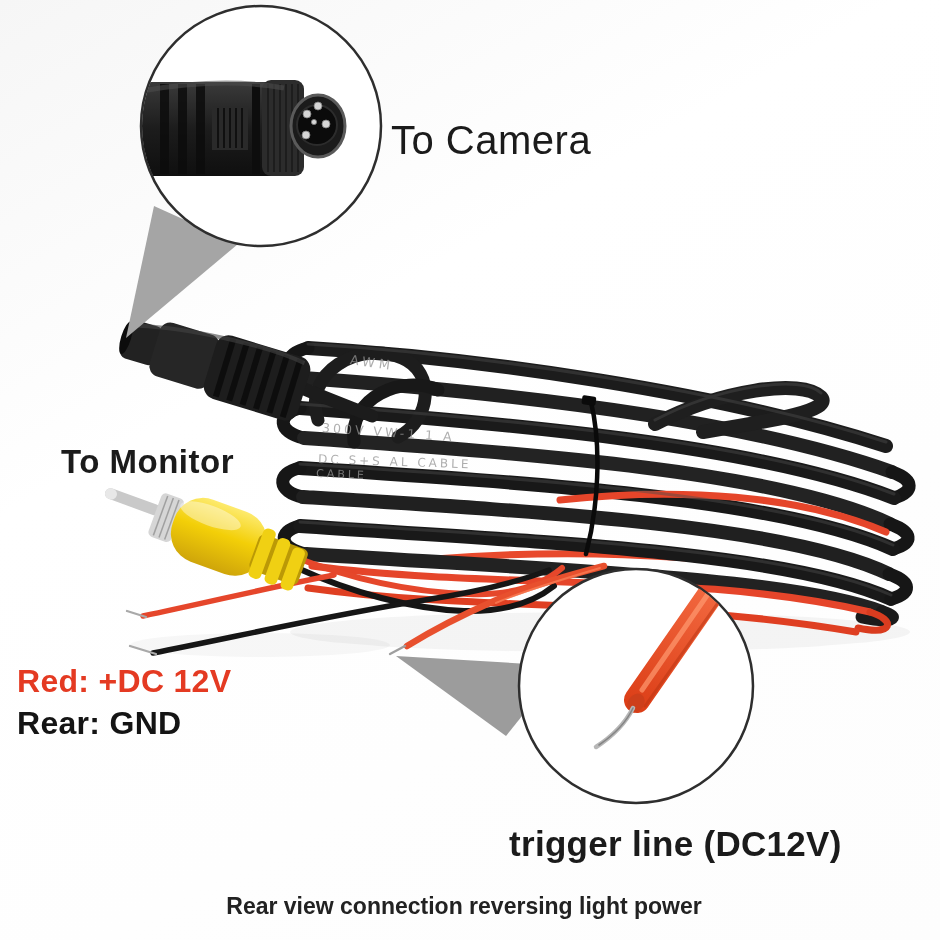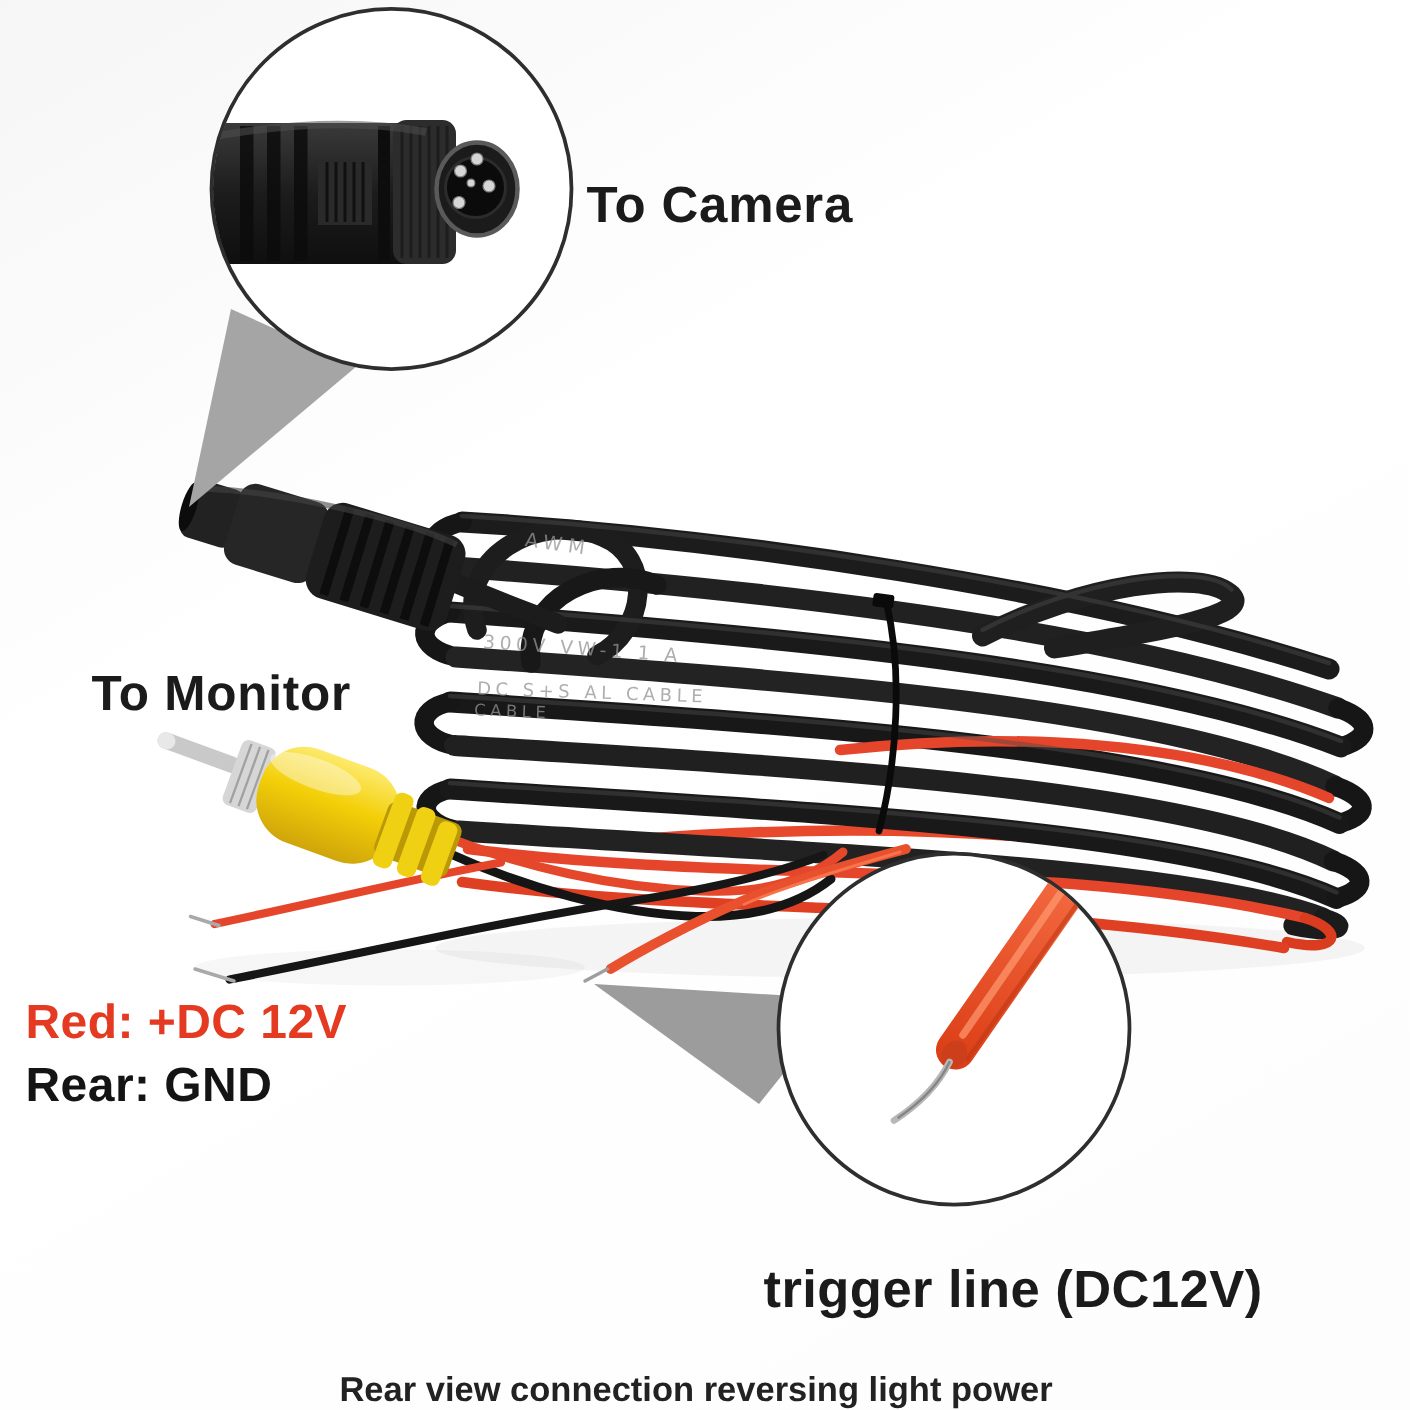--- a/index.html
+++ b/index.html
@@ -3,26 +3,26 @@
 <meta charset="utf-8">
 <style>
   html,body{margin:0;padding:0;background:#ffffff;}
   #stage{
     position:relative;width:940px;height:940px;overflow:hidden;
     background:linear-gradient(150deg,#f6f6f6 0%,#ffffff 35%,#fdfdfd 100%);
     font-family:"Liberation Sans","DejaVu Sans",sans-serif;
   }
   #artwork{position:absolute;left:0;top:0;}
   .label{position:absolute;color:#1b1b1b;white-space:nowrap;line-height:1;}
-  .lbl-camera  {left:391px;top:120px;font-size:34px;font-weight:700;letter-spacing:.5px;}
+  .lbl-camera  {left:391px;top:120px;font-size:40px;font-weight:400;letter-spacing:.5px;}
   .lbl-monitor {left:61px; top:445px;font-size:33px;font-weight:700;letter-spacing:.5px;}
   .lbl-red     {left:17px; top:665px;font-size:32px;font-weight:700;color:#e43a22;letter-spacing:.3px;text-align:right;}
   .lbl-black   {left:17px; top:707px;font-size:32px;font-weight:700;color:#141414;letter-spacing:.3px;}
-  .lbl-trigger {left:509px;top:826px;font-size:35px;font-weight:600;letter-spacing:.3px;margin-top:16px;}
-  .lbl-caption {left:0;right:12px;top:895px;text-align:center;font-size:23px;font-weight:600;color:#222;margin-top:20px;}
+  .lbl-trigger {left:509px;top:826px;font-size:35px;font-weight:600;letter-spacing:.3px;}
+  .lbl-caption {left:0;right:12px;top:895px;text-align:center;font-size:23px;font-weight:600;color:#222;}
   svg text.marking{fill:#949494;opacity:.75;font-family:"DejaVu Sans",sans-serif;}
 </style>
 </head>
 <body>
 
 <div id="stage">
 
 <svg id="artwork" width="940" height="940" viewBox="0 0 940 940">
   <defs>
     <linearGradient id="gradBarrel" x1="0" y1="0" x2="0" y2="1">

